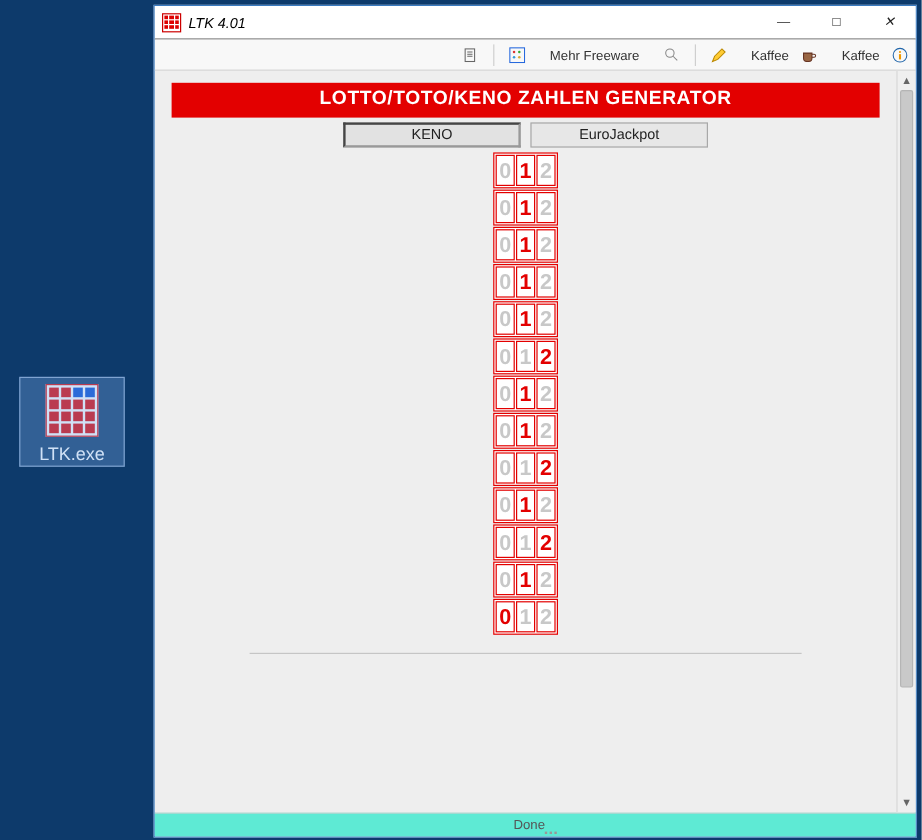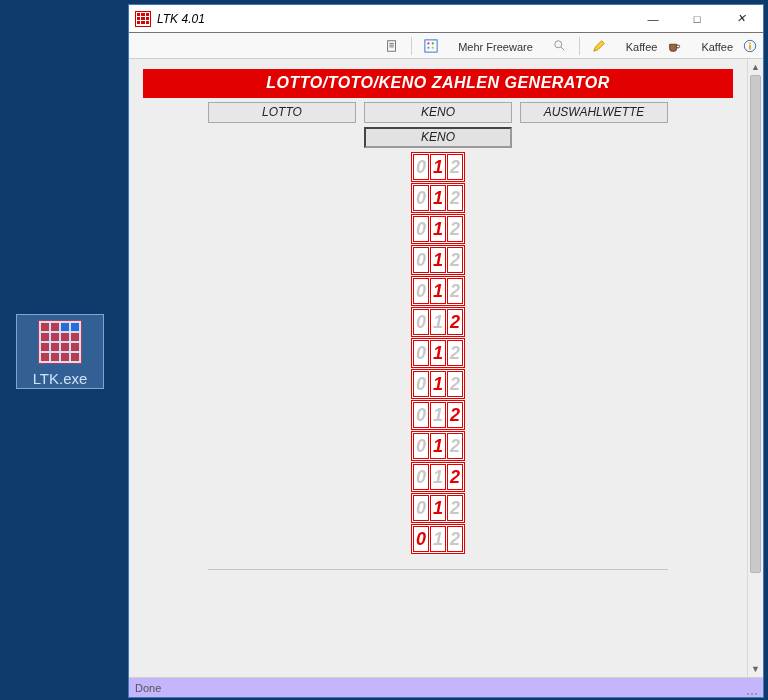--- a/index.html
+++ b/index.html
@@ -90,21 +90,21 @@
 }
 .vscroll {
   width:16px; background:#efefef; border-left:1px solid #d8d8d8;
   display:flex; flex-direction:column;
 }
 .vscroll .arrow{height:16px;display:flex;align-items:center;justify-content:center;font-size:9px;color:#666;}
 .vscroll .track{flex:1;position:relative;}
 .vscroll .thumb{position:absolute;left:2px;right:2px;top:0;height:85%;background:#c9c9c9;border:1px solid #b5b5b5;border-radius:2px;}
 
 .content {
-  flex:1; padding: 10px 14px 0 14px; font-style: italic;
+  flex:1; padding: 10px 14px 0 14px;
 }
 .banner {
   background: #e30000;
   color:#fff; font-weight:bold;
   font-size: 16px; letter-spacing:0.5px;
   text-align:center; padding:5px 0 6px;
 }
 .tabrow { display:flex; justify-content:center; gap:8px; margin-top:4px; }
 .tabbtn {
   width: 148px; height:21px;
@@ -122,24 +122,24 @@
   width:16px; height:26px;
   border:1px solid #e30000; background:#fff;
   display:flex; align-items:center; justify-content:center;
   font-size:18px; font-weight:bold;
 }
 .cell.inactive { color:#c8c8c8; }
 .cell.active { color:#e30000; }
 .divider { width: 460px; height:1px; background:#c5c5c5; margin: 14px auto 0; }
 
 .statusbar {
-  height:20px; background:#c4b5fd; border-top:1px solid #cfcfcf;
+  height:20px; background:#5eead4; border-top:1px solid #cfcfcf;
   display:flex; align-items:center; padding:0 6px;
   font-size:11px; color:#555;
-  justify-content:space-between;
+  justify-content:center;
 }
 .statusbar .grips { display:flex; gap:2px; align-items:flex-end; height:100%; padding-bottom:2px;}
 .statusbar .grips span{width:2px;height:2px;background:#999;display:block;}
 </style>
 </head>
 <body>
 
 <div class="desktop-icon">
   <div class="desktop-icon-sel"></div>
   <div class="ic">
@@ -238,26 +238,22 @@
             <rect x="7" y="7" width="2" height="5" fill="#e90"></rect>
           </svg>
         </span>
     </div>
   </div>
 
   <div class="client">
     <div class="content">
       <div class="banner">LOTTO/TOTO/KENO ZAHLEN GENERATOR</div>
       <div class="tabrow">
-        <div class="tabbtn">LOTTO</div>
-        <div class="tabbtn">KENO</div>
-        <div class="tabbtn">AUSWAHLWETTE</div>
-      </div>
-      <div class="tabrow">
         <div class="tabbtn sunken">KENO</div>
+        <div class="tabbtn">EuroJackpot</div>
       </div>
       <div class="grid-area" id="grid-area">
           <div class="row012">
             <div class="cell inactive">0</div>
             <div class="cell active">1</div>
             <div class="cell inactive">2</div>
           </div>
           <div class="row012">
             <div class="cell inactive">0</div>
             <div class="cell active">1</div>

